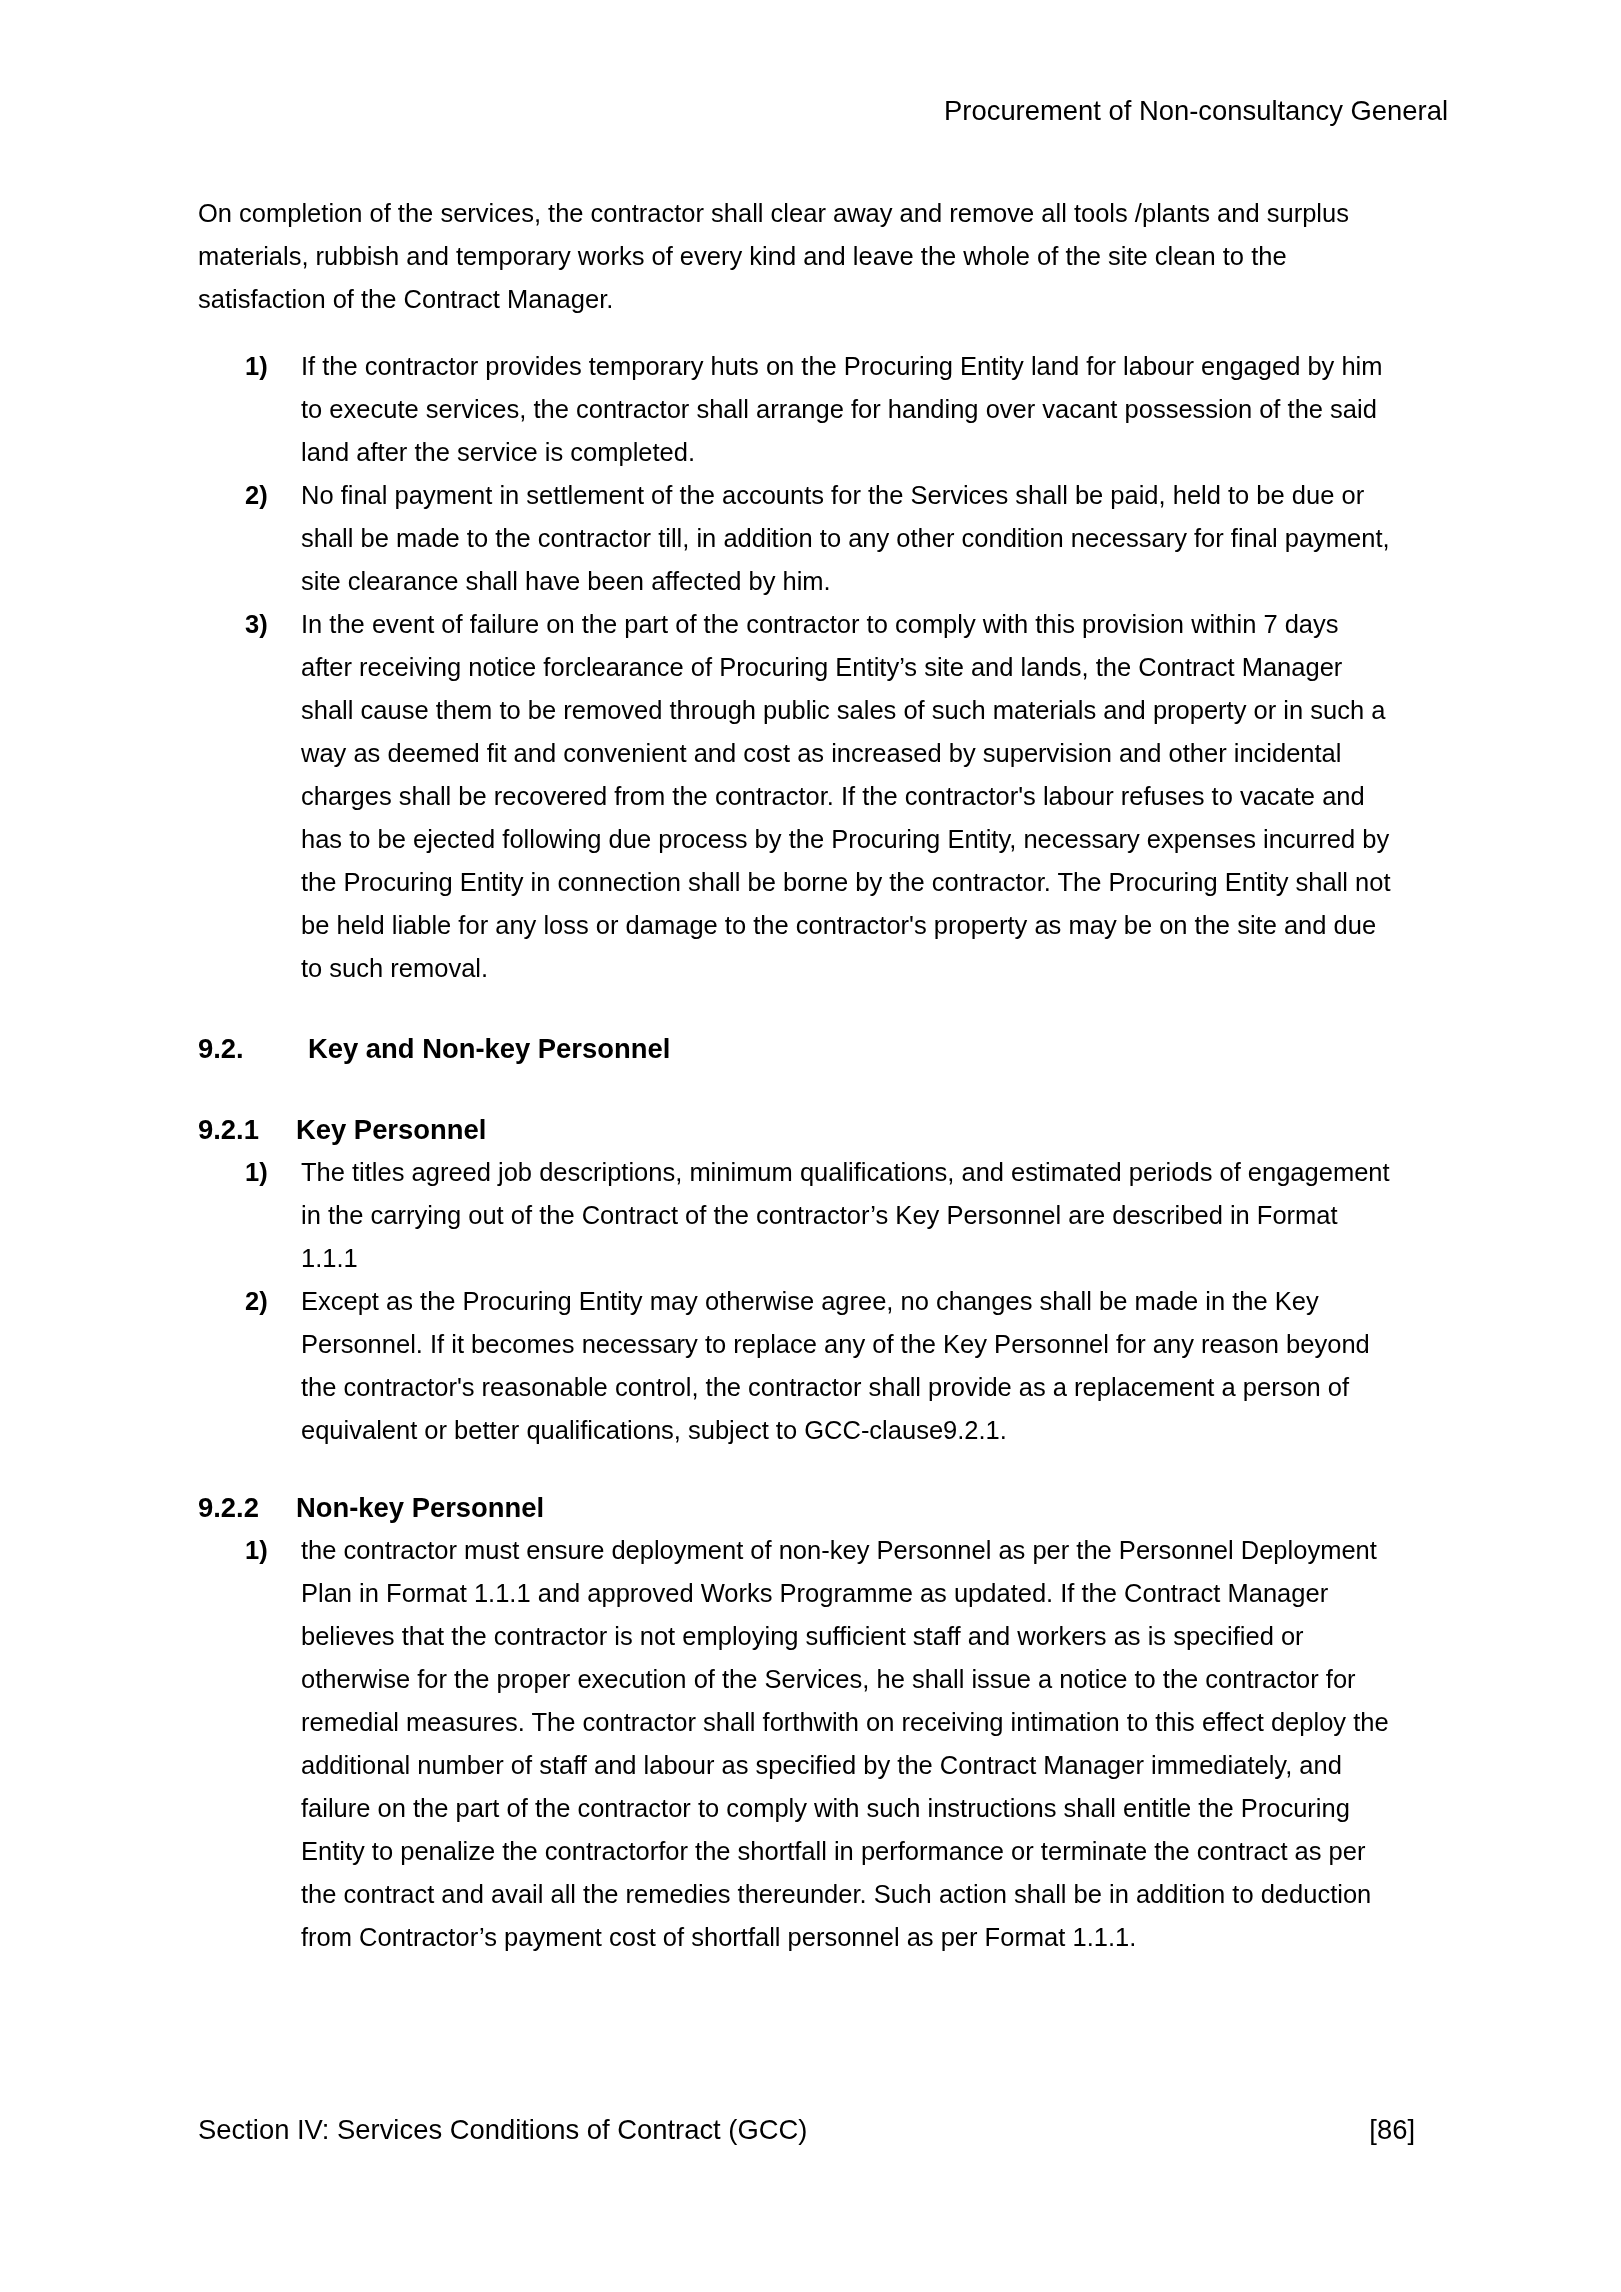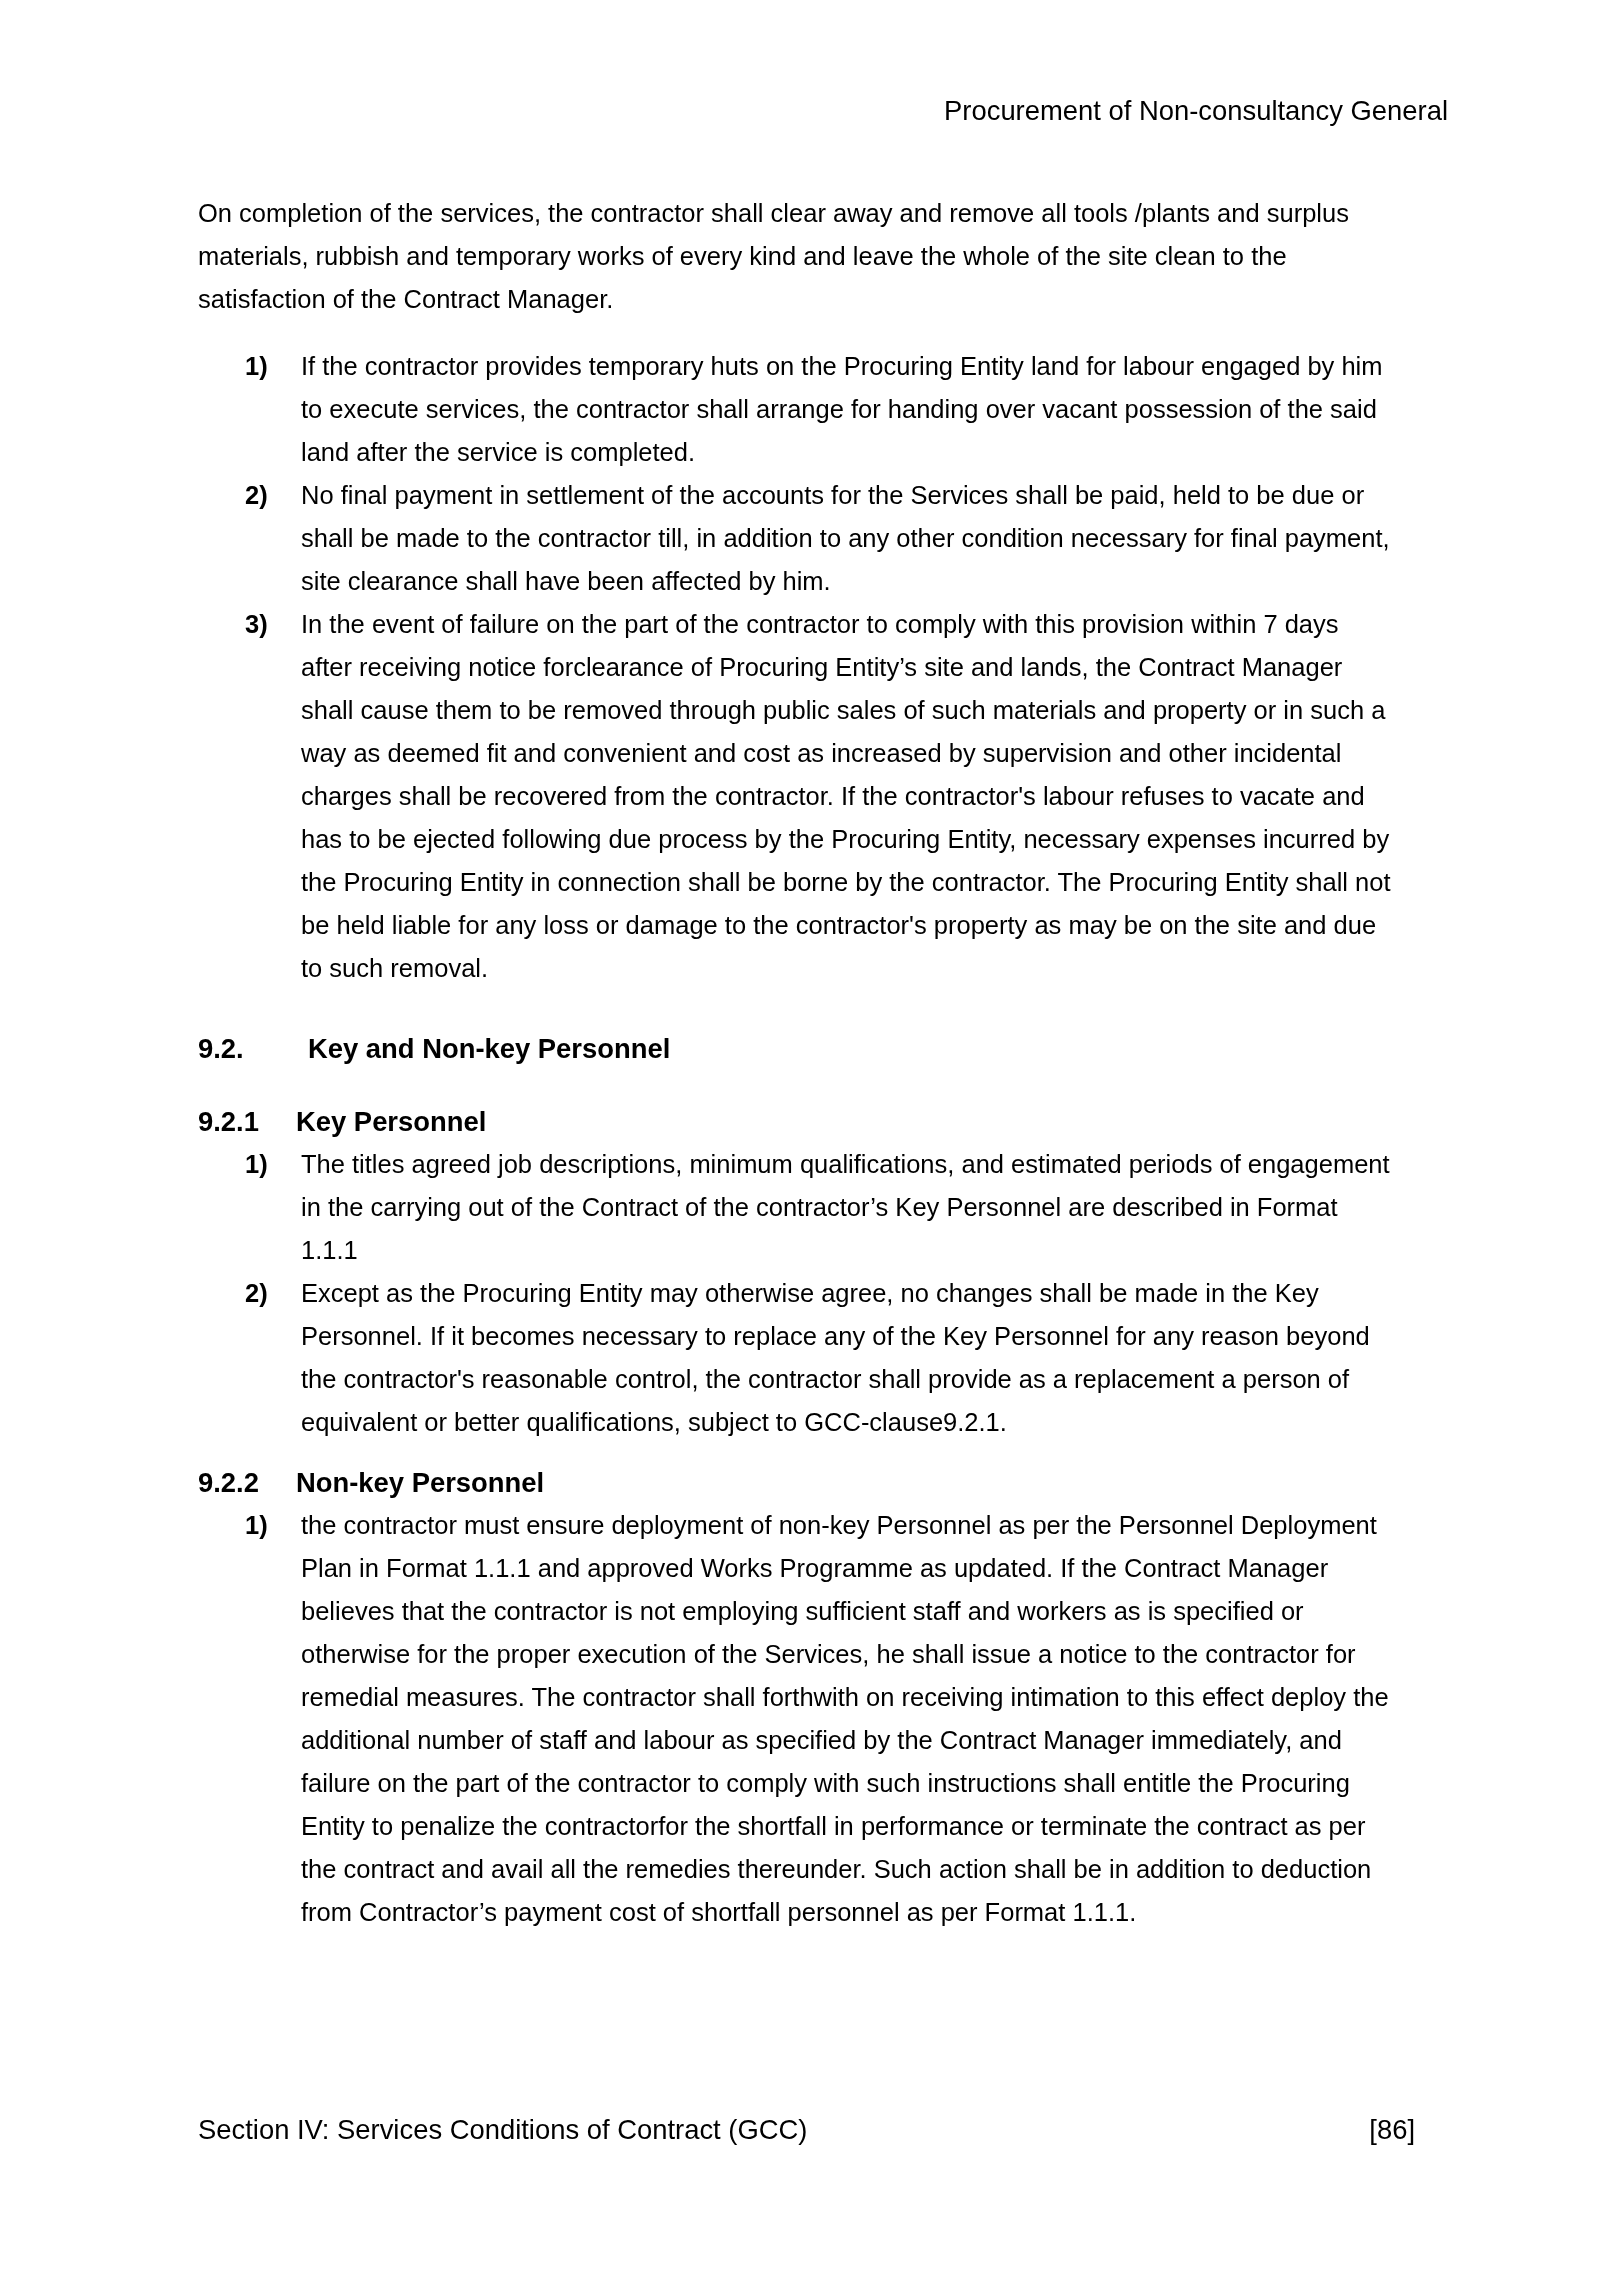--- a/index.html
+++ b/index.html
@@ -54,22 +54,22 @@
   .section-heading {
     display: flex;
     align-items: flex-start;
     font-weight: 700;
     font-size: 27.4px;
     line-height: 43px;
     margin: 0;
   }
   .heading-number { flex: 0 0 98px; }
   .h-92  { margin-top: 37px; gap: 12px; }
-  .h-921 { margin-top: 30px; }
-  .h-922 { margin-top: 17px; }
+  .h-921 { margin-top: 38px; }
+  .h-922 { margin-top: 34px; }
   .list-after-heading { margin-top: 27.4px; }
   .running-footer {
     position: absolute;
     left: 198px;
     right: 206px;
     top: 2113px;
     display: flex;
     justify-content: space-between;
     font-size: 27.4px;
     line-height: 33px;

